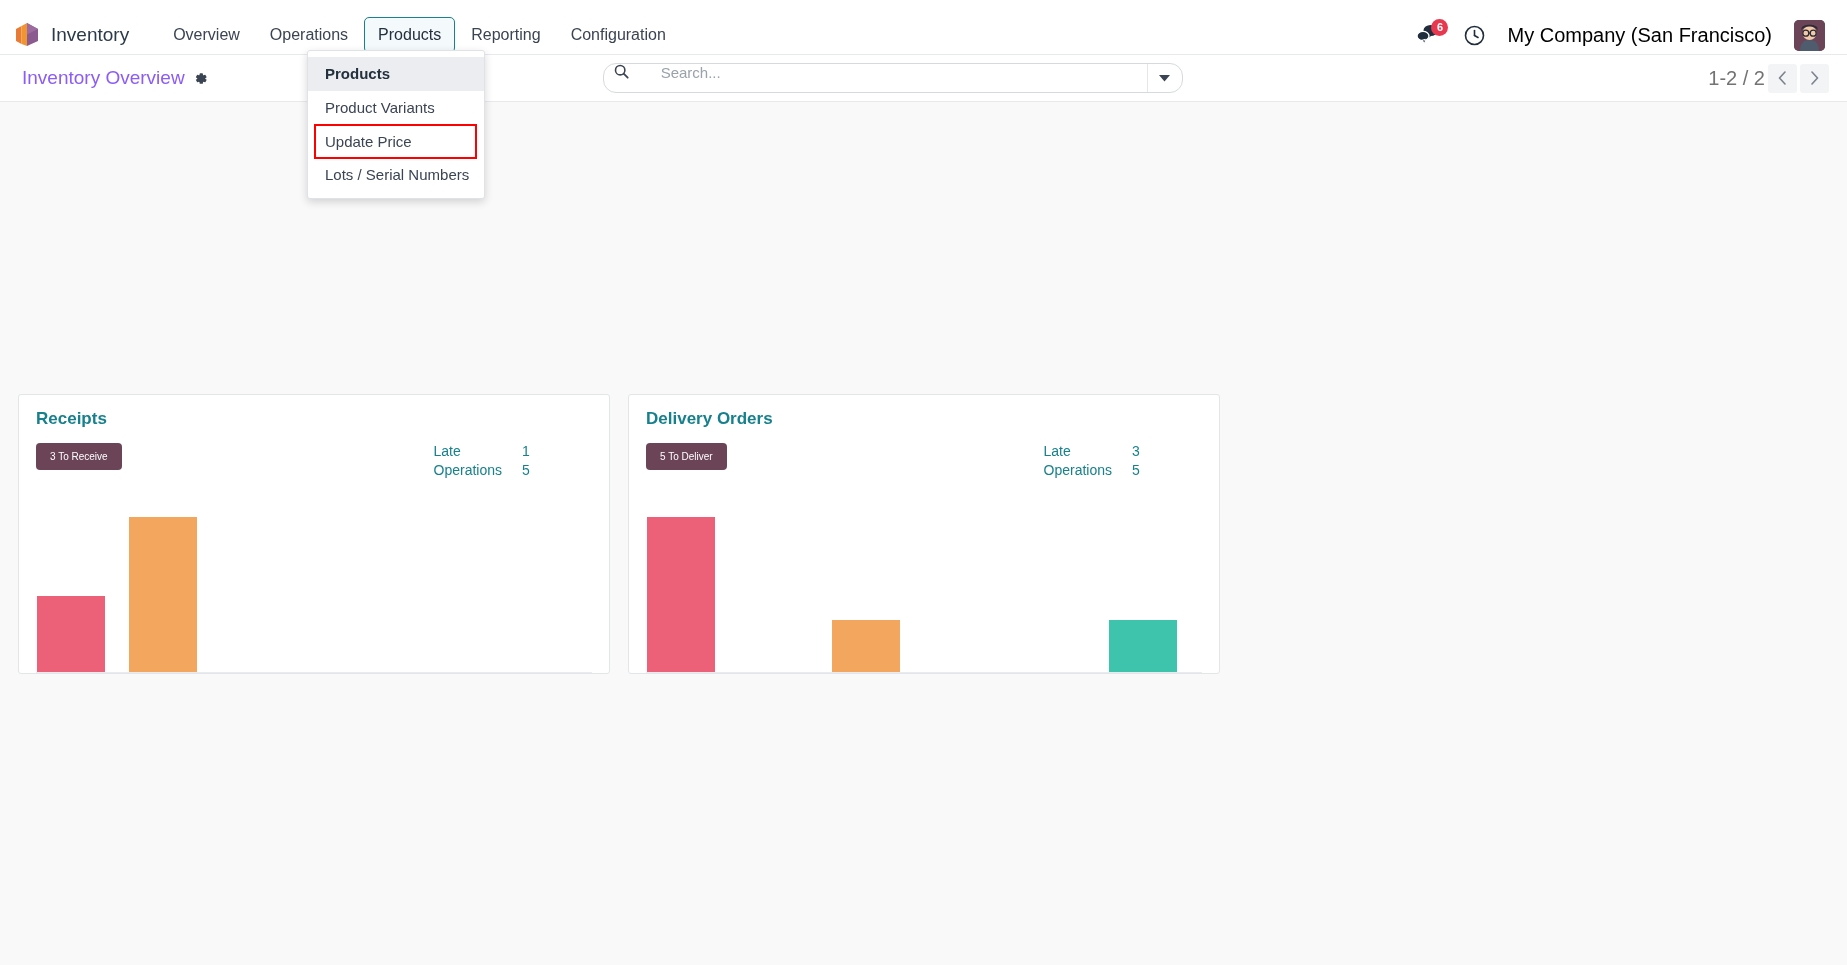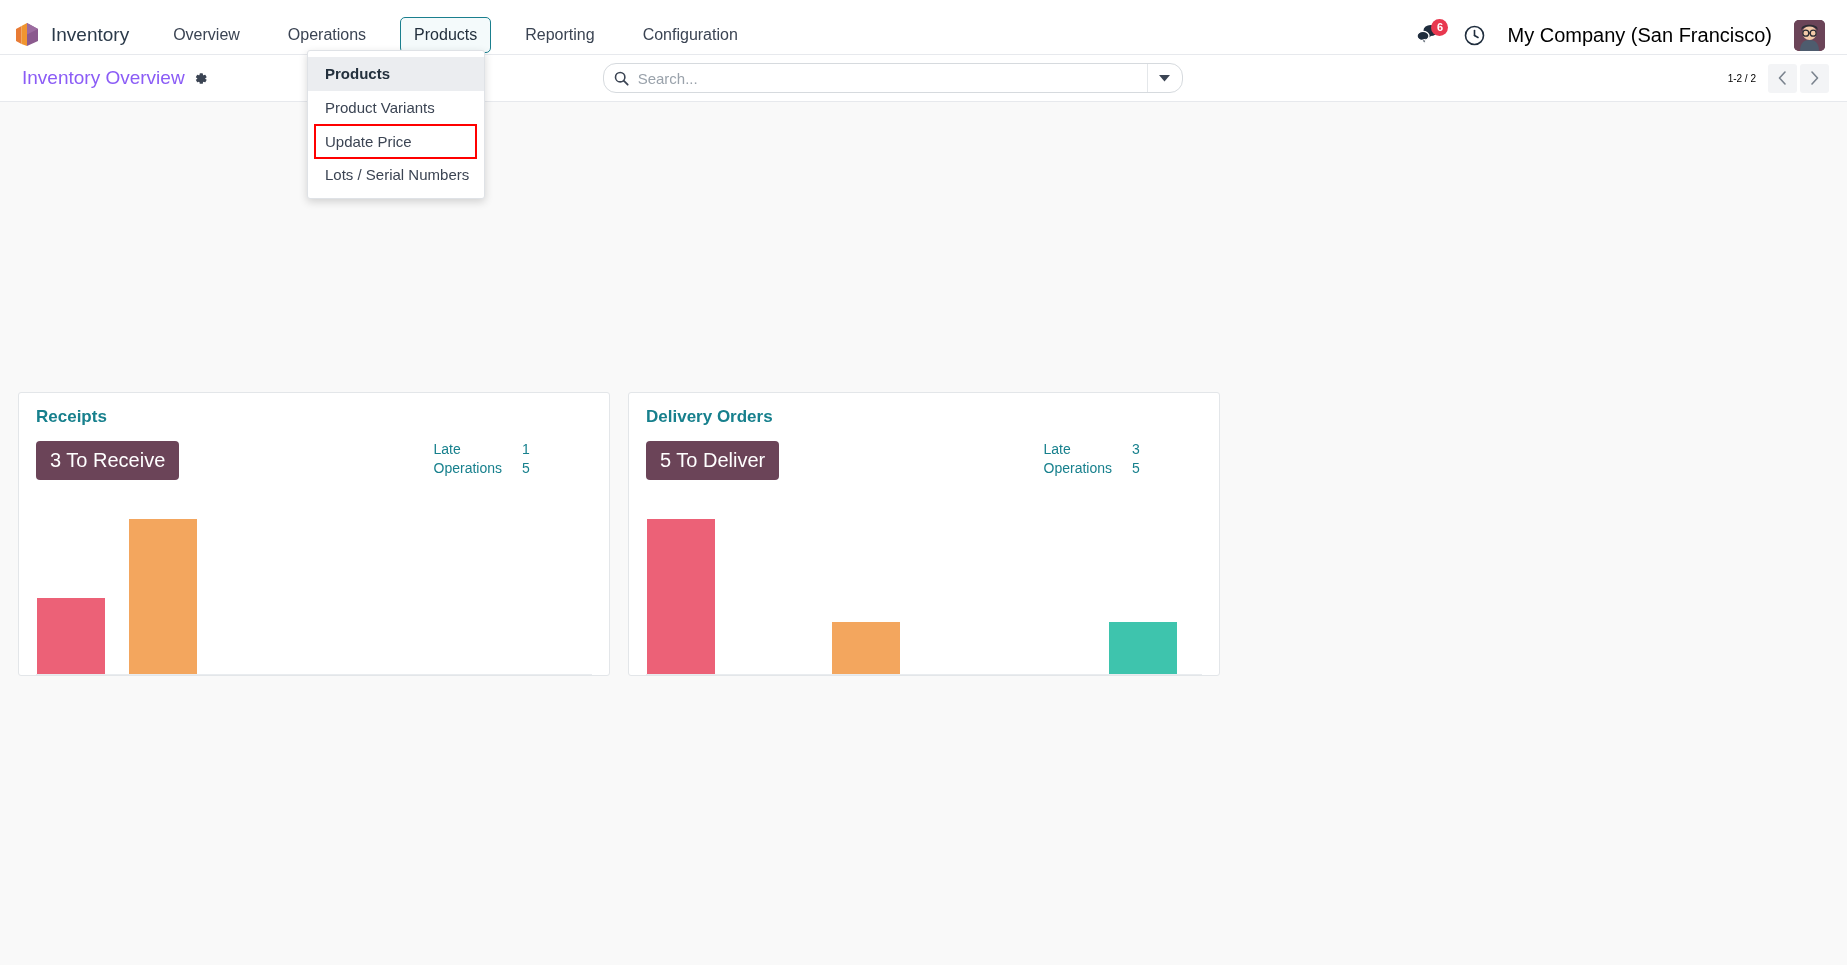--- a/index.html
+++ b/index.html
@@ -27,21 +27,21 @@
     flex: 0 0 auto;
     display: flex; align-items: center; justify-content: center;
   }
   .app-name {
     font-size: 19px;
     color: #2b3a4a;
     margin-right: 30px;
     white-space: nowrap;
     cursor: pointer;
   }
-  .nav-items { display: flex; align-items: flex-start; gap: 20px; }
+  .nav-items { display: flex; align-items: flex-start; gap: 2px; }
   .nav-item {
     font-size: 16px;
     color: #3b4453;
     padding: 7px 13px;
     border-radius: 5px;
     border: 1px solid transparent;
     white-space: nowrap;
     cursor: pointer;
     line-height: 1.2;
   }
@@ -137,22 +137,23 @@
     white-space: nowrap;
   }
   .gear-icon { display: flex; cursor: pointer; }
   .searchbar {
     width: 580px;
     height: 30px;
     margin-left: 395px;
     border: 1px solid #d6dade;
     border-radius: 13px;
     display: flex;
-    align-items: center;
+    align-items: flex-start;
     background: #fff;
+    gap: 23px;
   }
   .search-icon-box { padding: 0 9px 0 10px; display: flex; align-items: center; }
   .search-input {
     flex: 1;
     border: none;
     outline: none;
     font-size: 15px;
     color: #3b4453;
     font-family: "Liberation Sans", sans-serif;
     background: transparent;
@@ -163,21 +164,21 @@
     border-left: 1px solid #e4e7ea;
     display: flex; align-items: center; justify-content: center;
     cursor: pointer;
   }
   .pager {
     margin-left: auto;
     display: flex;
     align-items: center;
     gap: 3px;
   }
-  .pager-text { font-size: 10px; color: #000000; margin-right: 9px; white-space: nowrap; }
+  .pager-text { font-size: 20px; color: #737373; white-space: nowrap; }
   .pager-btn {
     width: 29px; height: 29px;
     display: flex; align-items: center; justify-content: center;
     background: #f3f4f6;
     border-radius: 3px;
     cursor: pointer;
   }
 
   
   .content {
@@ -203,21 +204,21 @@
     margin-bottom: 14px;
     cursor: pointer;
   }
   .card-row {
     display: flex;
     align-items: flex-start;
   }
   .pill-btn {
     background: #6b4458;
     color: #ffffff;
-    font-size: 20px;
+    font-size: 10px;
     padding: 8px 14px;
     border-radius: 4px;
     white-space: nowrap;
     cursor: pointer;
     border: none;
     font-family: "Liberation Sans", sans-serif;
   }
   .stats {
     margin-left: auto;
     margin-right: 48px;

